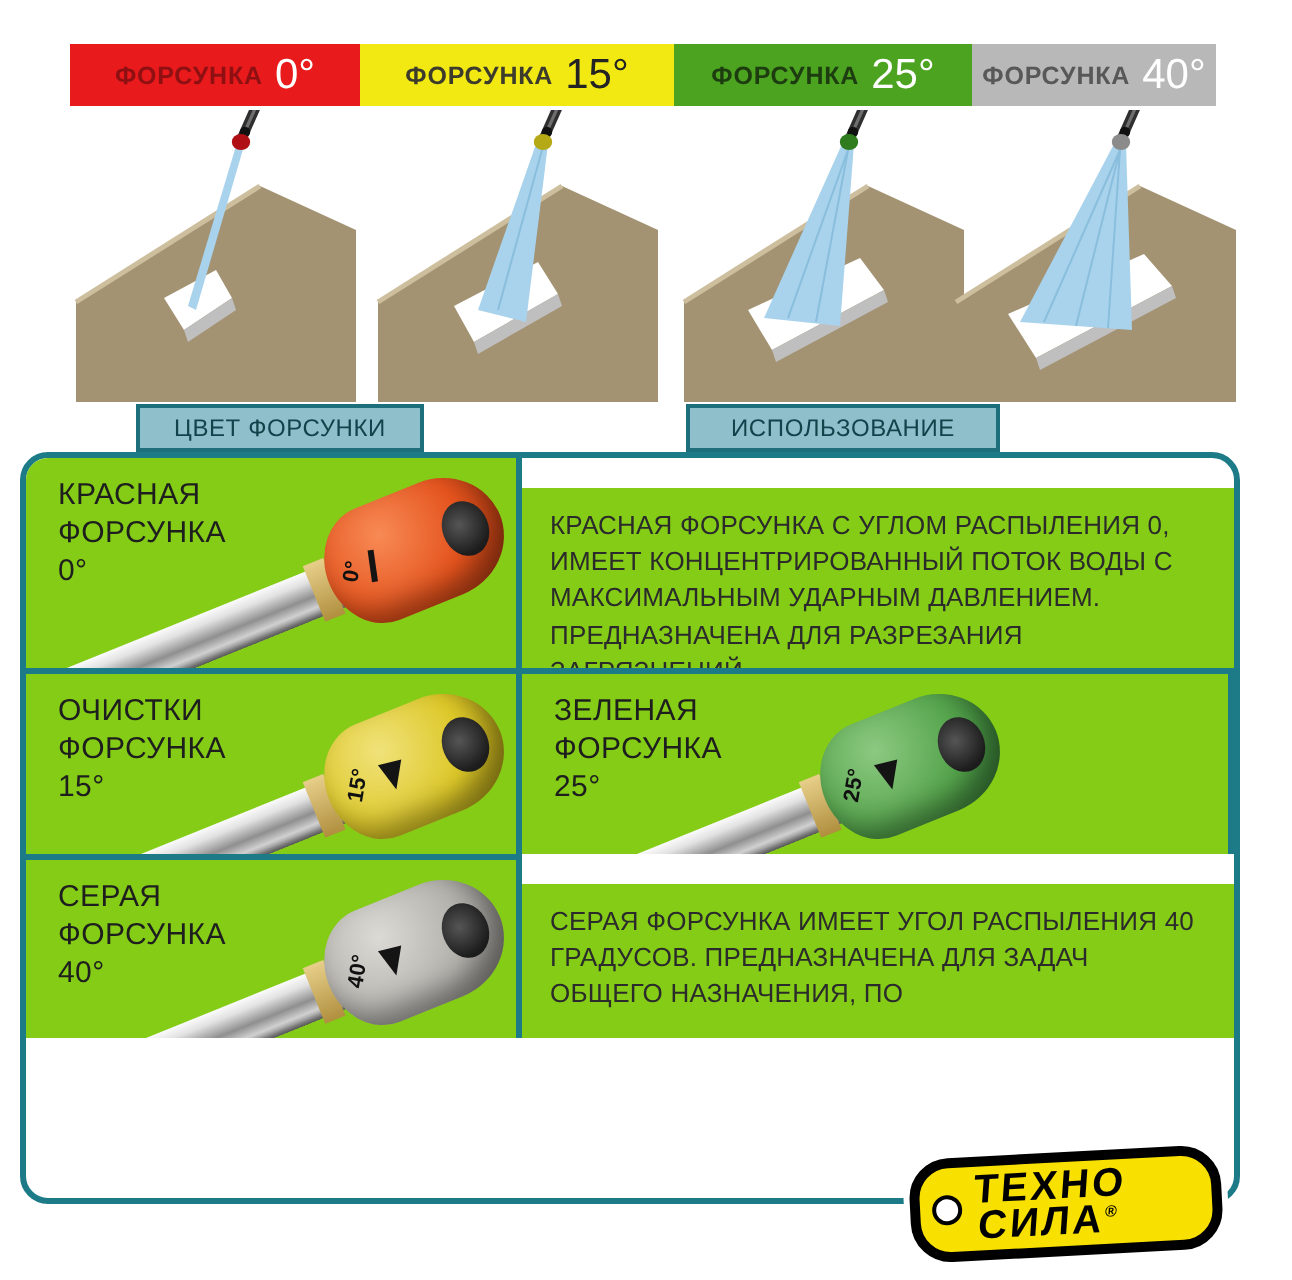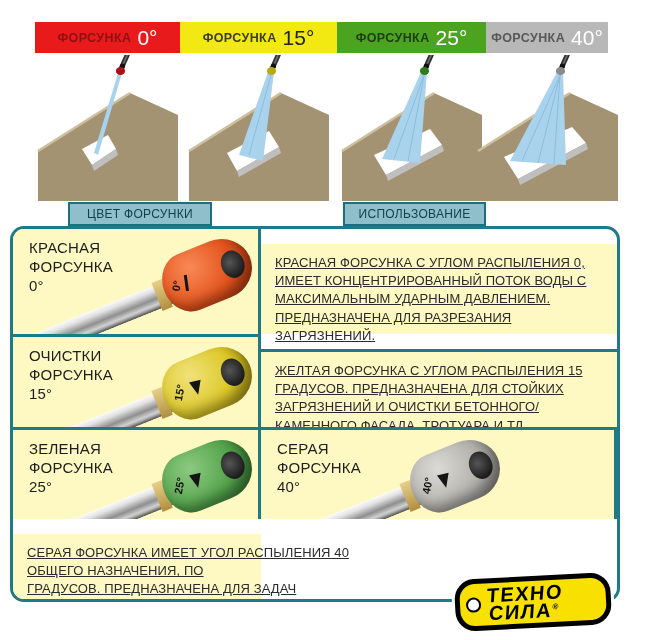--- a/index.html
+++ b/index.html
@@ -22,27 +22,27 @@
 
   
   .spray{position:absolute;top:55px;width:150px;height:146px;}
   .spray-0{left:32px;} .spray-15{left:183px;} .spray-25{left:336px;} .spray-40{left:472px;}
 
   
   .tab{position:absolute;top:202px;height:24px;box-sizing:border-box;
        background:#8ebfca;border:2px solid #1d6f7c;display:flex;align-items:center;
        justify-content:center;font-size:12px;color:#14424b;letter-spacing:.3px;}
   .tab-color{left:68px;width:144px;}
-  .tab-usage{left:343px;width:143px;}
+  .tab-usage{left:343px;width:157px;}
 
   
   .noz-table{position:absolute;left:10px;top:226px;width:610px;box-sizing:border-box;
        border:3px solid #1d7a87;border-radius:14px;overflow:hidden;background:#fff;
        display:grid;grid-template-columns:248px 1fr;grid-template-rows:105px 93px 92px 80px;}
-  .cell{box-sizing:border-box;background:#fef9c3;text-decoration:underline;}
+  .cell{box-sizing:border-box;background:#84cc16;}
   .cell-left{border-right:3px solid #1d7a87;position:relative;overflow:hidden;}
   .rsep{border-top:3px solid #1d7a87;}
   .cell-label{position:absolute;left:16px;top:9px;font-size:15px;color:#1e1e1e;
        line-height:1.28;letter-spacing:.2px;z-index:3;}
   .cell-right{padding:10px 10px 6px 14px;font-size:13px;color:#2b2b2b;line-height:1.4;
        letter-spacing:.1px;position:relative;margin-top:15px;}
 
   
   .photo{position:absolute;left:-6px;top:22px;width:250px;height:92px;
          transform:rotate(-22deg);transform-origin:60% 50%;z-index:1;}
@@ -195,23 +195,20 @@
         <div class="collar"></div>
         <div class="head head-yellow">
           <div class="mark">
             <span class="mark-angle">15°</span>
             <span class="tri"></span>
           </div>
           <div class="hole"></div>
         </div>
       </div>
     </div>
-    <div class="cell cell-right rsep">
-      <span>ЖЕЛТАЯ ФОРСУНКА С УГЛОМ РАСПЫЛЕНИЯ 15 ГРАДУСОВ. ПРЕДНАЗНАЧЕНА ДЛЯ СТОЙКИХ ЗАГРЯЗНЕНИЙ И ОЧИСТКИ БЕТОННОГО/КАМЕННОГО ФАСАДА, ТРОТУАРА И ТД.</span>
-    </div>
 
     <div class="cell cell-left rsep">
       <div class="cell-label">
         <div>ЗЕЛЕНАЯ</div>
         <div>ФОРСУНКА</div>
         <div>25°</div>
       </div>
       <div class="photo">
         <div class="wand"></div>
         <div class="collar"></div>
@@ -238,22 +235,22 @@
           <div class="mark">
             <span class="mark-angle">40°</span>
             <span class="tri"></span>
           </div>
           <div class="hole"></div>
         </div>
       </div>
     </div>
     <div class="cell cell-right">
       <div class="descline">СЕРАЯ ФОРСУНКА ИМЕЕТ УГОЛ РАСПЫЛЕНИЯ 40</div>
+      <div class="descline">ГРАДУСОВ. ПРЕДНАЗНАЧЕНА ДЛЯ ЗАДАЧ</div>
       <div class="descline">ОБЩЕГО НАЗНАЧЕНИЯ, ПО</div>
-      <div class="descline">ГРАДУСОВ. ПРЕДНАЗНАЧЕНА ДЛЯ ЗАДАЧ</div>
     </div>
   </div>
 
   <div class="logo">
     <div class="logo-hole"></div>
     <div class="logo-text">
       <div>ТЕХНО</div>
       <div><span>СИЛА</span><span class="logo-reg">®</span></div>
     </div>
   </div>

